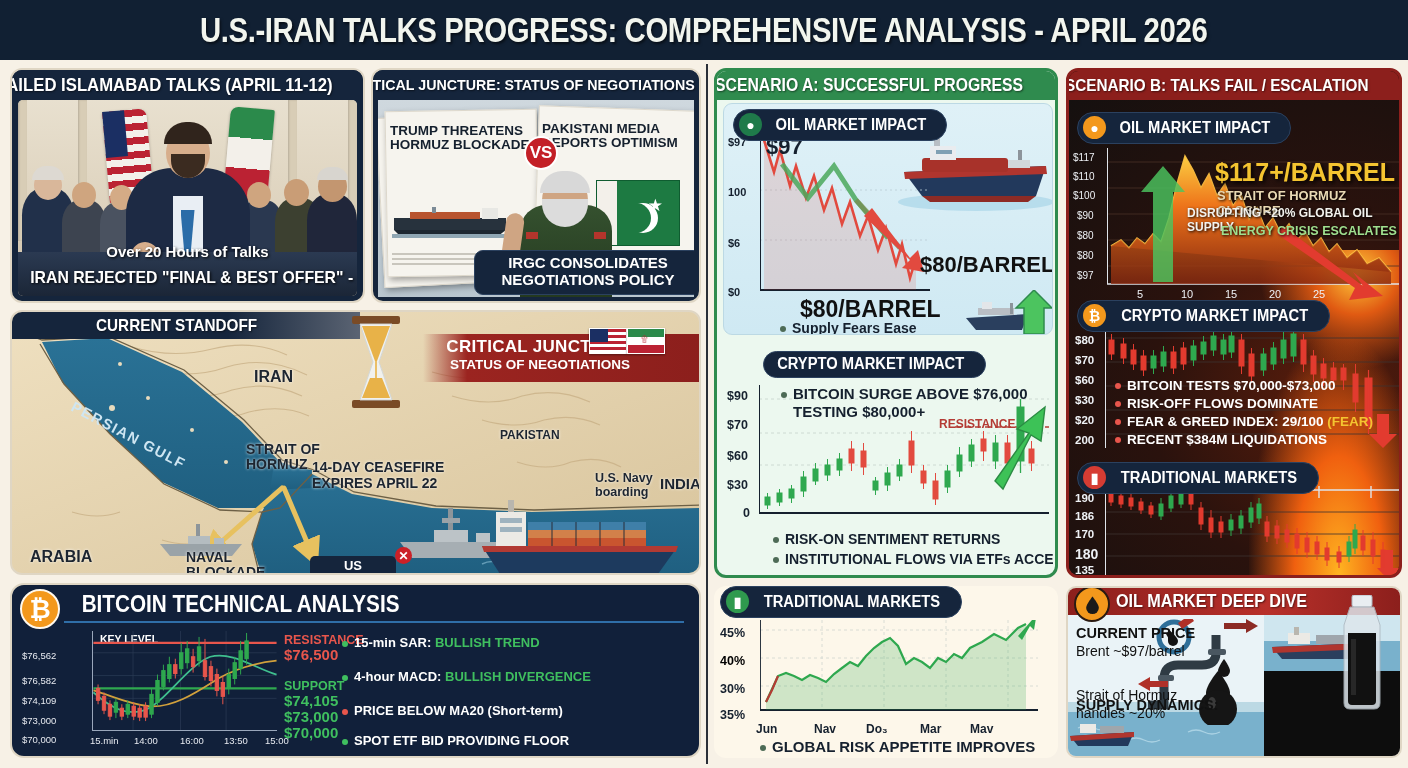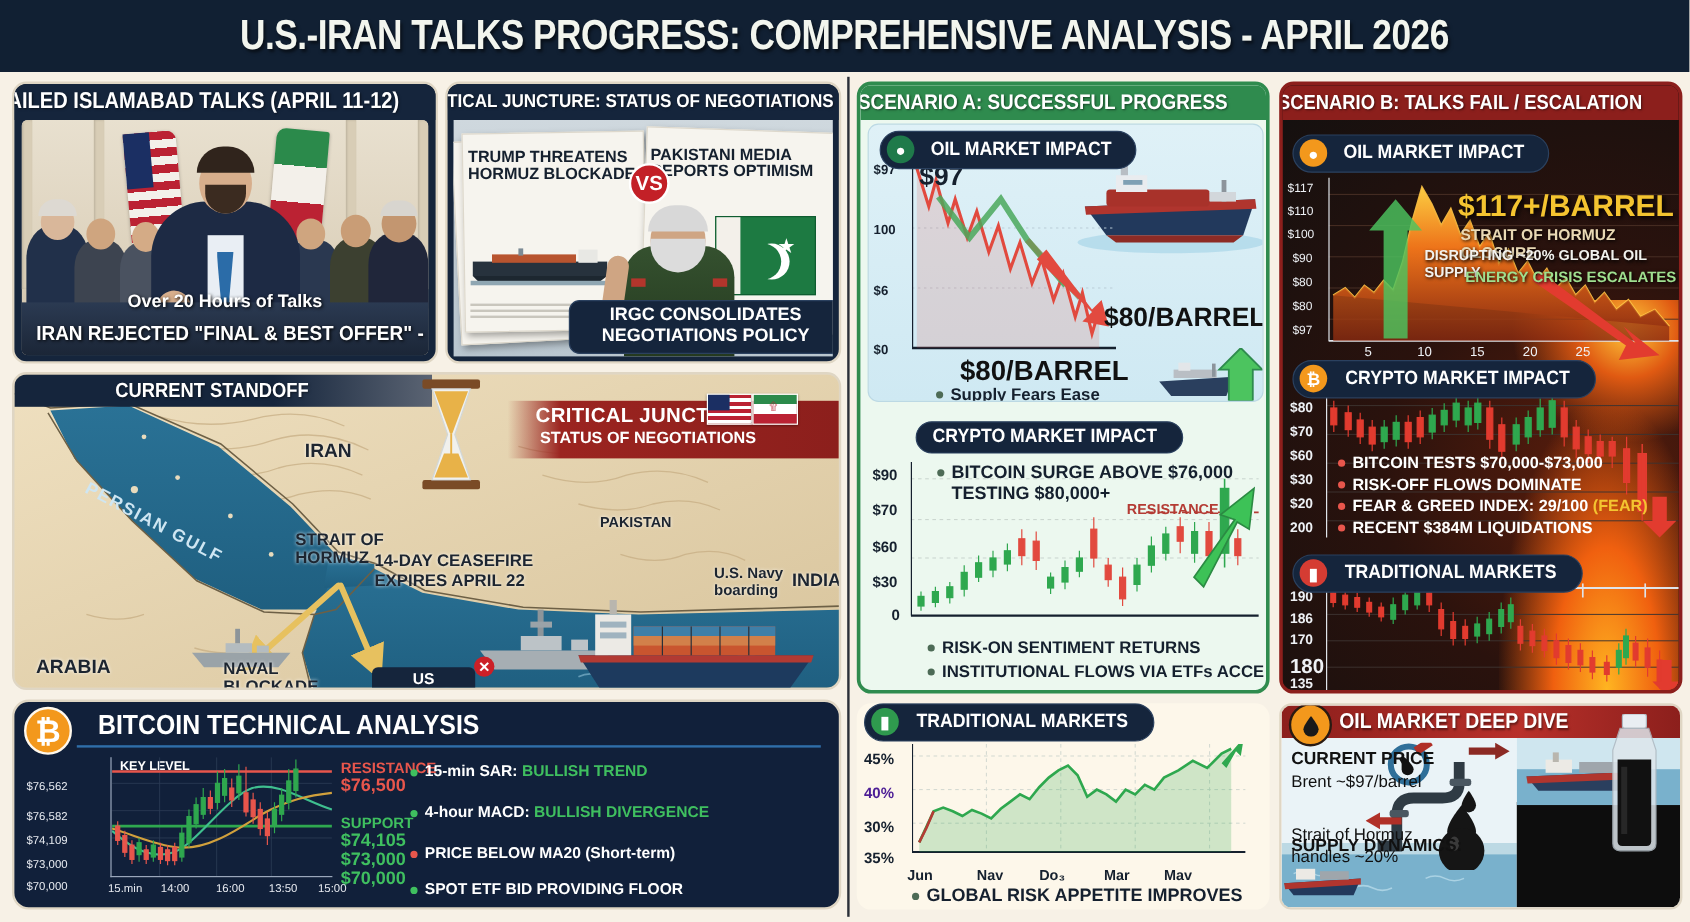--- a/index.html
+++ b/index.html
@@ -766,21 +766,21 @@
   </div>
 </div>
 
 <div class="panel" id="p-trad">
   <div class="chip" id="trad-chip">
     <span class="ic" style="background:#2f9a4e;">▮</span>
     <span class="tx">TRADITIONAL MARKETS</span>
   </div>
 
   <div class="axlbl" style="left:6px;top:40px;color:#15202e;font-size:12.5px;font-weight:bold;">45%</div>
-  <div class="axlbl" style="left:6px;top:68px;color:#4c1d95;font-size:12.5px;font-weight:bold;">40%</div>
+  <div class="axlbl" style="left:6px;top:68px;color:#000000;font-size:12.5px;font-weight:bold;">40%</div>
   <div class="axlbl" style="left:6px;top:96px;color:#15202e;font-size:12.5px;font-weight:bold;">30%</div>
   <div class="axlbl" style="left:6px;top:122px;color:#15202e;font-size:12.5px;font-weight:bold;">35%</div>
 
   <svg id="trad-chart" viewBox="0 0 278 98" width="278" height="98">
     <g stroke="#cfd6cf" stroke-width=".8" stroke-dasharray="3 3">
       <line x1="0" y1="10" x2="278" y2="10"></line>
         <line x1="0" y1="38" x2="278" y2="38"></line>
       <line x1="0" y1="66" x2="278" y2="66"></line>
       <line x1="62" y1="0" x2="62" y2="90"></line>
         <line x1="124" y1="0" x2="124" y2="90"></line>
@@ -970,21 +970,21 @@
       <span class="dot" style="background:#e8564c;"></span><span>RECENT $384M LIQUIDATIONS</span></div>
 
     <div class="chip" style="left:8px;top:362px;">
       <span class="ic" style="background:#d53c33;">▮</span>
       <span class="tx">TRADITIONAL MARKETS</span>
     </div>
 
     <div class="axlbl" style="left:6px;top:392px;color:#eef1f5;font-size:11.5px;font-weight:bold;">190</div>
     <div class="axlbl" style="left:6px;top:410px;color:#eef1f5;font-size:11.5px;font-weight:bold;">186</div>
     <div class="axlbl" style="left:6px;top:428px;color:#eef1f5;font-size:11.5px;font-weight:bold;">170</div>
-    <div class="axlbl" style="left:6px;top:446px;color:#eef1f5;font-size:17px;font-weight:bold;">180</div>
+    <div class="axlbl" style="left:6px;top:446px;color:#eef1f5;font-size:14px;font-weight:bold;">180</div>
     <div class="axlbl" style="left:6px;top:464px;color:#eef1f5;font-size:11.5px;font-weight:bold;">135</div>
 
     <svg style="position:absolute;left:36px;top:386px;" viewBox="0 0 294 98" width="294" height="98">
       <g stroke="#3d3330" stroke-width=".8">
         <line x1="0" y1="4" x2="294" y2="4" stroke="#dfe4ea" stroke-width="1.6"></line>
         <line x1="0" y1="26" x2="294" y2="26"></line>
           <line x1="0" y1="48" x2="294" y2="48"></line>
         <line x1="0" y1="70" x2="294" y2="70"></line>
         <line x1="214" y1="0" x2="214" y2="12" stroke="#dfe4ea" stroke-width="1.4"></line>
         <line x1="266" y1="0" x2="266" y2="12" stroke="#dfe4ea" stroke-width="1.4"></line>

